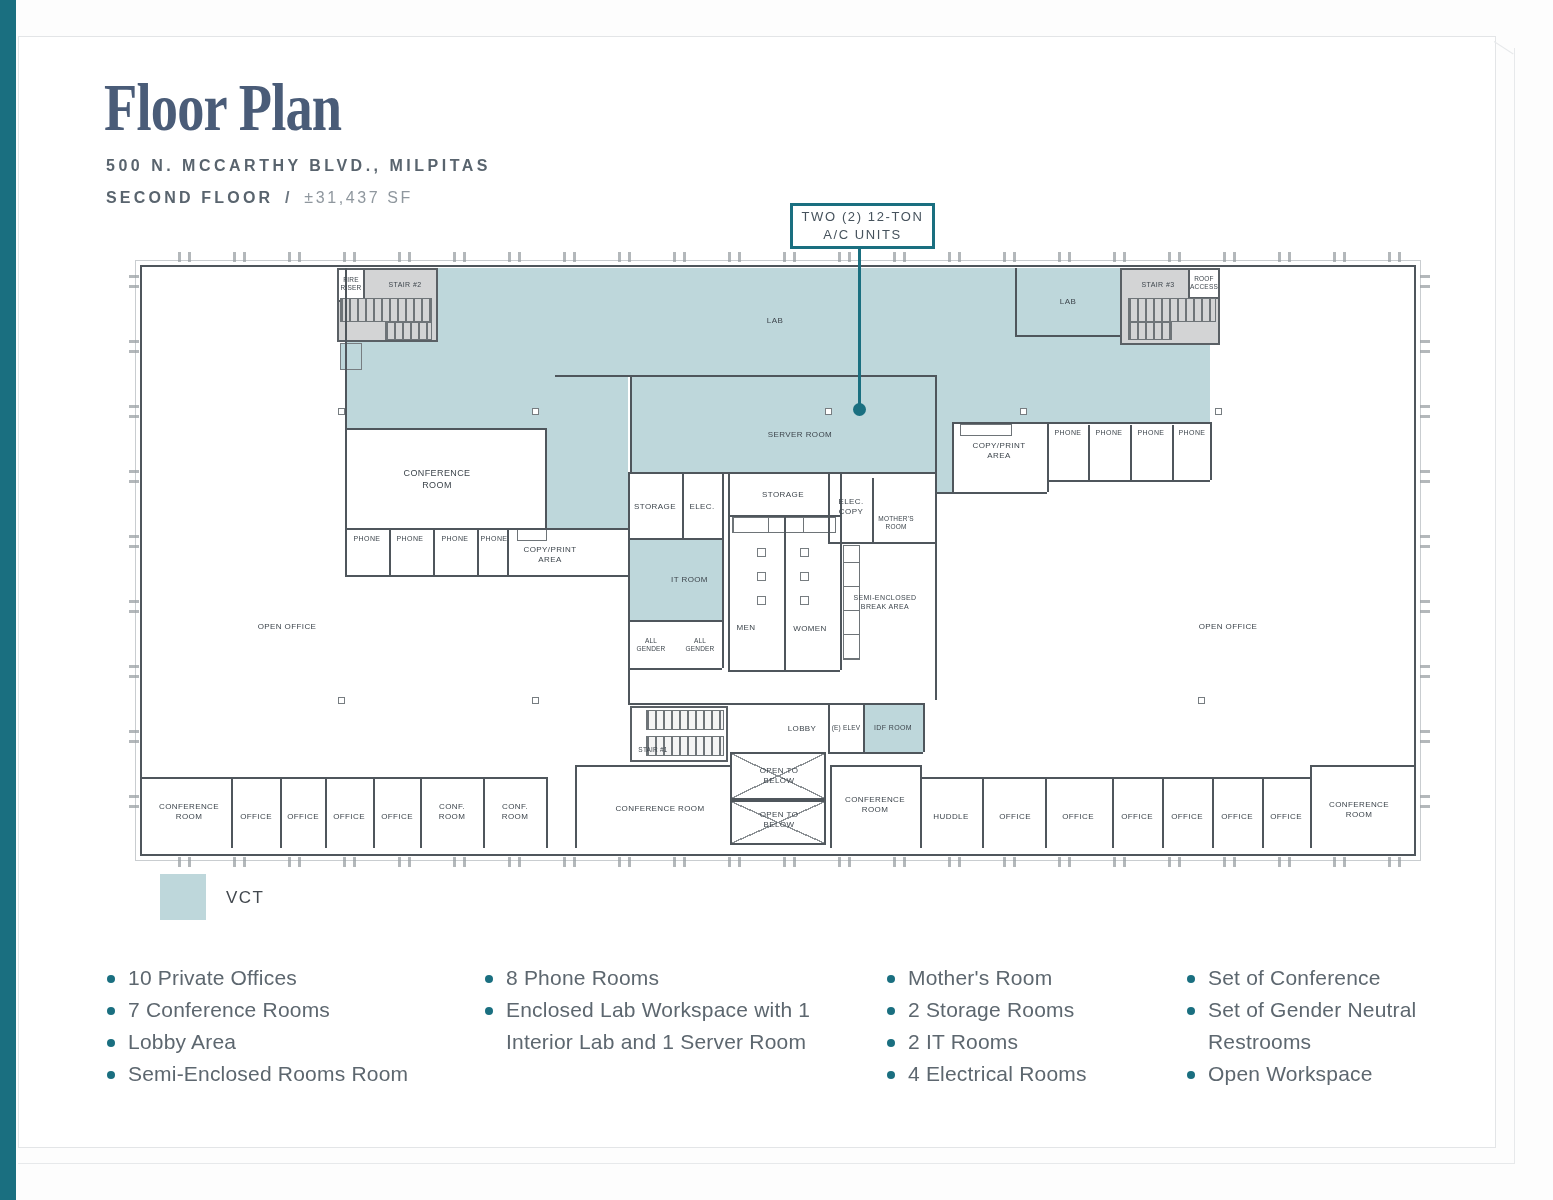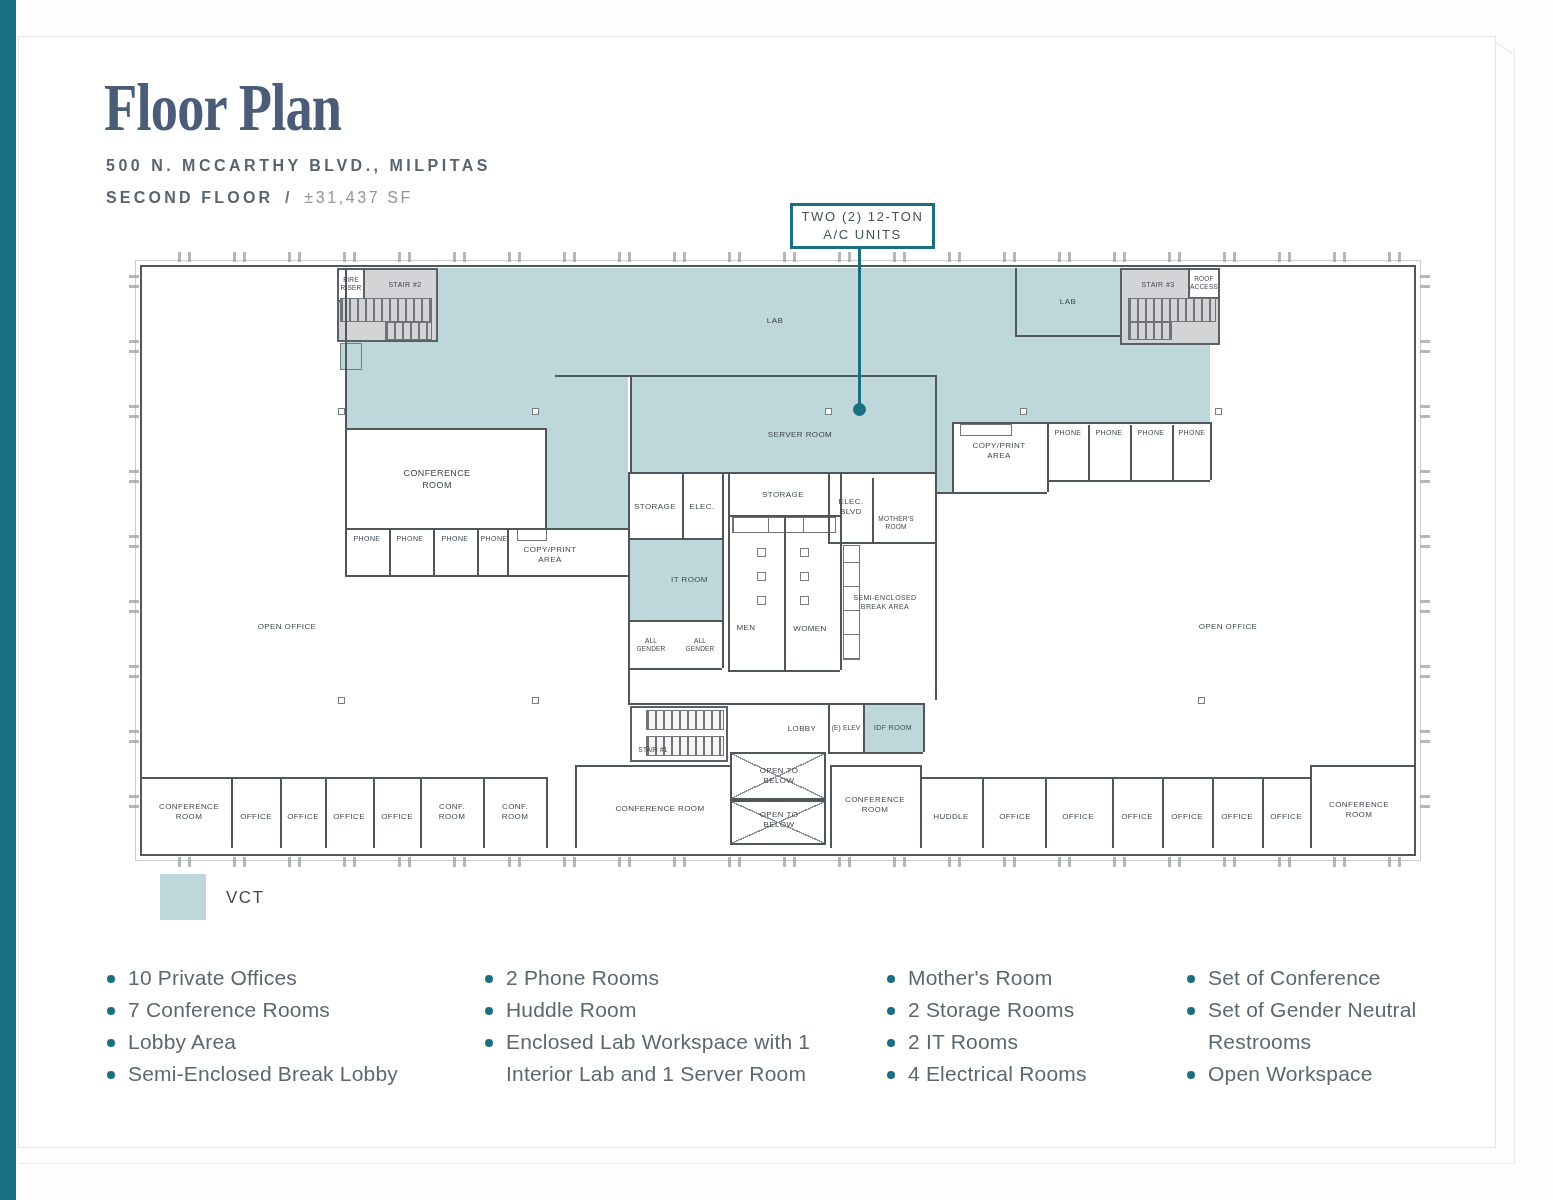--- a/index.html
+++ b/index.html
@@ -220,21 +220,21 @@
   <span class="lbl t65 wrap" style="left:1066px;top:31px;width:34px;">ROOF ACCESS</span>
   <span class="lbl wrap" style="left:299px;top:228px;width:84px;">CONFERENCE ROOM</span>
   <span class="lbl t7" style="left:229px;top:287px;">PHONE</span>
   <span class="lbl t7" style="left:272px;top:287px;">PHONE</span>
   <span class="lbl t7" style="left:317px;top:287px;">PHONE</span>
   <span class="lbl t7" style="left:356px;top:287px;">PHONE</span>
   <span class="lbl t8 wrap" style="left:412px;top:303px;width:62px;">COPY/PRINT AREA</span>
   <span class="lbl t8" style="left:517px;top:255px;">STORAGE</span>
   <span class="lbl t8" style="left:564px;top:255px;">ELEC.</span>
   <span class="lbl t8" style="left:645px;top:243px;">STORAGE</span>
-  <span class="lbl t8 wrap" style="left:713px;top:255px;width:40px;">ELEC. BLVD</span>
+  <span class="lbl t8 wrap" style="left:713px;top:255px;width:40px;">ELEC. COPY</span>
   <span class="lbl t65 wrap" style="left:758px;top:271px;width:48px;">MOTHER'S ROOM</span>
   <span class="lbl t8" style="left:538px;top:328px;padding-left:27px;">IT ROOM</span>
   <span class="lbl t65 wrap" style="left:513px;top:393px;width:40px;">ALL GENDER</span>
   <span class="lbl t65 wrap" style="left:562px;top:393px;width:40px;">ALL GENDER</span>
   <span class="lbl t8" style="left:608px;top:376px;">MEN</span>
   <span class="lbl t8" style="left:672px;top:377px;">WOMEN</span>
   <span class="lbl t7 wrap" style="left:747px;top:350px;width:80px;">SEMI-ENCLOSED BREAK AREA</span>
   <span class="lbl t8 wrap" style="left:861px;top:199px;width:62px;">COPY/PRINT AREA</span>
   <span class="lbl t7" style="left:930px;top:181px;">PHONE</span>
   <span class="lbl t7" style="left:971px;top:181px;">PHONE</span>
@@ -267,25 +267,24 @@
   <span class="lbl t8 wrap" style="left:1221px;top:558px;width:80px;">CONFERENCE ROOM</span>
 </div>
 
 <div class="legend-swatch"></div>
 <div class="legend-label">VCT</div>
 
 <ul class="feat" style="left:105px;top:962px;width:340px;">
     <li>10 Private Offices</li>
     <li>7 Conference Rooms</li>
     <li>Lobby Area</li>
-    <li>Semi-Enclosed Break Lobby</li>
+    <li>Semi-Enclosed Rooms Room</li>
   </ul>
 <ul class="feat" style="left:483px;top:962px;width:355px;">
-    <li>2 Phone Rooms</li>
-    <li>Huddle Room</li>
+    <li>8 Phone Rooms</li>
     <li>Enclosed Lab Workspace with 1 Interior Lab and 1 Server Room</li>
   </ul>
 <ul class="feat" style="left:885px;top:962px;width:260px;">
     <li>Mother's Room</li>
     <li>2 Storage Rooms</li>
     <li>2 IT Rooms</li>
     <li>4 Electrical Rooms</li>
   </ul>
 <ul class="feat" style="left:1185px;top:962px;width:250px;">
     <li>Set of Conference</li>

